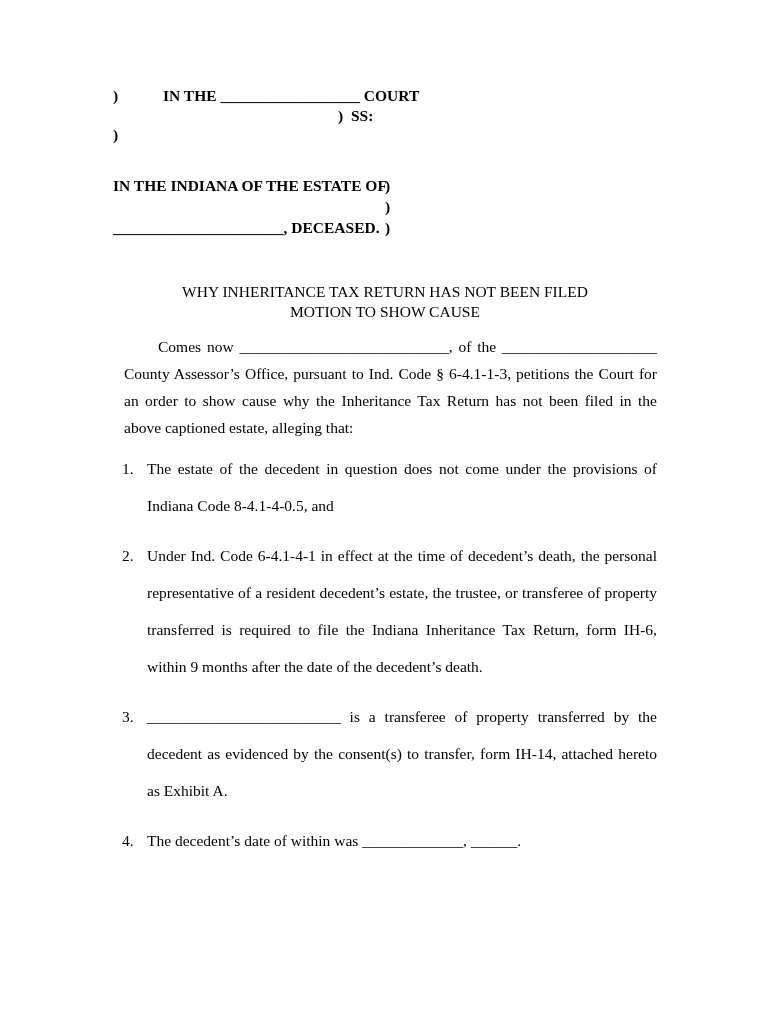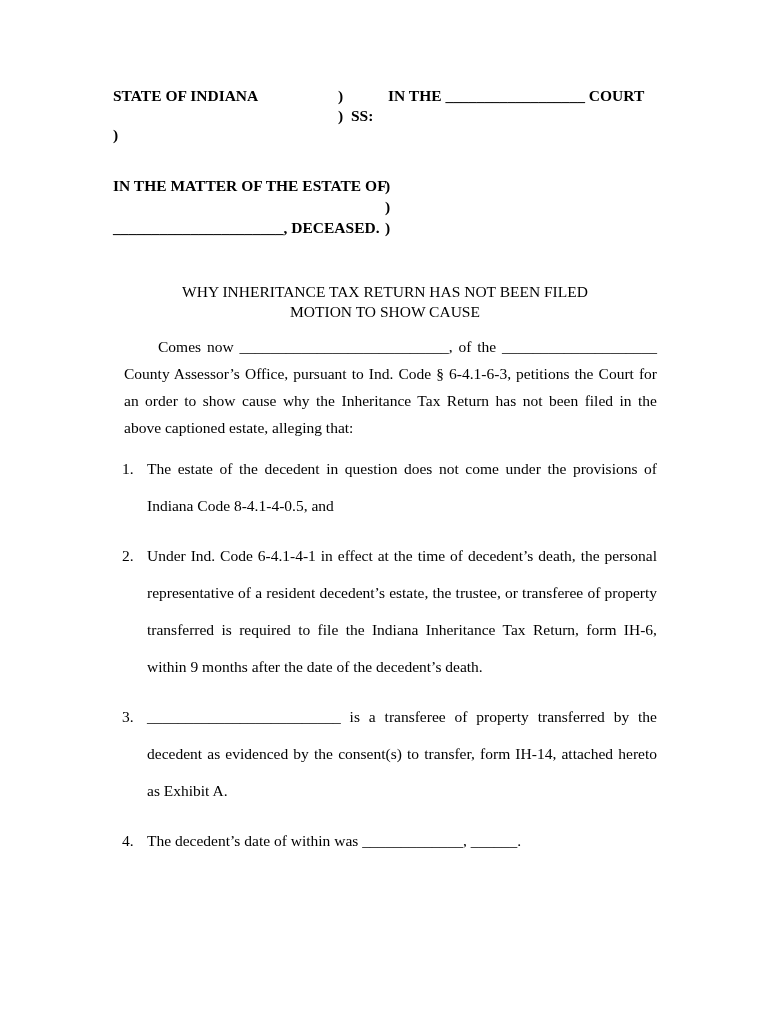--- a/index.html
+++ b/index.html
@@ -42,54 +42,53 @@
   .item .num  { width: 25px; margin-left: 9px; flex: none; line-height: 37px; }
   .item .text { flex: 1; text-align: justify; line-height: 37px; }
 </style>
 </head>
 <body>
 
 <div class="page">
 
   <div class="caption-block">
     <div class="row">
-      <span class="c-left">STATE OF INDIANA</span>
       <span class="c-mid">)</span>
       <span class="c-right">IN THE __________________ COURT</span>
     </div>
     <div class="row">
       <span class="c-left"></span>
       <span class="c-mid">)  SS:</span>
     </div>
     <div class="row">
       <span class="c-mid">)</span>
     </div>
   </div>
 
   <div class="estate-block">
     <div class="row">
-      <span class="e-left">IN THE MATTER OF THE ESTATE OF</span>
+      <span class="e-left">IN THE INDIANA OF THE ESTATE OF</span>
       <span class="e-mid">)</span>
     </div>
     <div class="row">
       <span class="e-left"></span>
       <span class="e-mid">)</span>
     </div>
     <div class="row">
       <span class="e-left">______________________, DECEASED.</span>
       <span class="e-mid">)</span>
     </div>
   </div>
 
   <div class="title-block">
     <div>WHY INHERITANCE TAX RETURN HAS NOT BEEN FILED</div>
     <div>MOTION TO SHOW CAUSE</div>
   </div>
 
-  <p class="intro">Comes now ___________________________, of the ____________________ County Assessor’s Office, pursuant to Ind. Code § 6-4.1-6-3, petitions the Court for an order to show cause why the Inheritance Tax Return has not been filed in the above captioned estate, alleging that:</p>
+  <p class="intro">Comes now ___________________________, of the ____________________ County Assessor’s Office, pursuant to Ind. Code § 6-4.1-1-3, petitions the Court for an order to show cause why the Inheritance Tax Return has not been filed in the above captioned estate, alleging that:</p>
 
   <div class="items">
     <div class="item">
       <span class="num">1.</span>
       <div class="text">The estate of the decedent in question does not come under the provisions of Indiana Code 8-4.1-4-0.5, and</div>
     </div>
     <div class="item">
       <span class="num">2.</span>
       <div class="text">Under Ind. Code 6-4.1-4-1 in effect at the time of decedent’s death, the personal representative of a resident decedent’s estate, the trustee, or transferee of property transferred is required to file the Indiana Inheritance Tax Return, form IH-6, within 9 months after the date of the decedent’s death.</div>
     </div>

